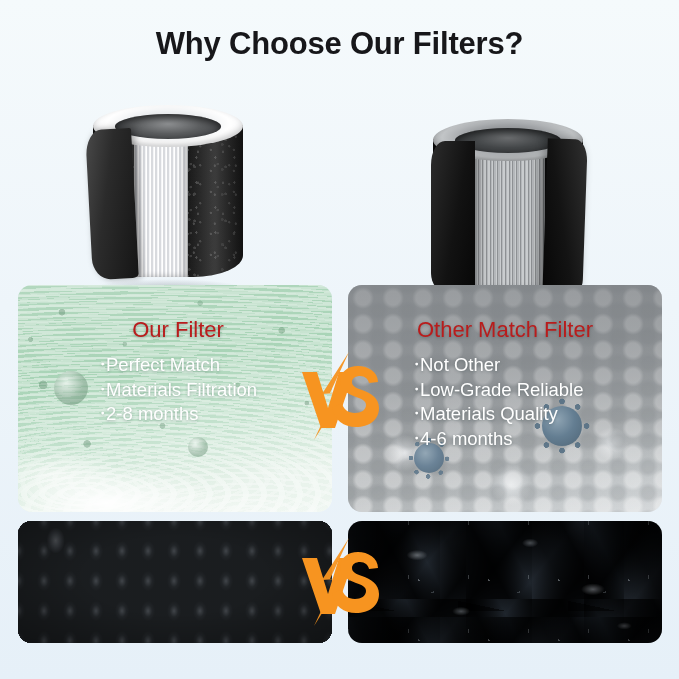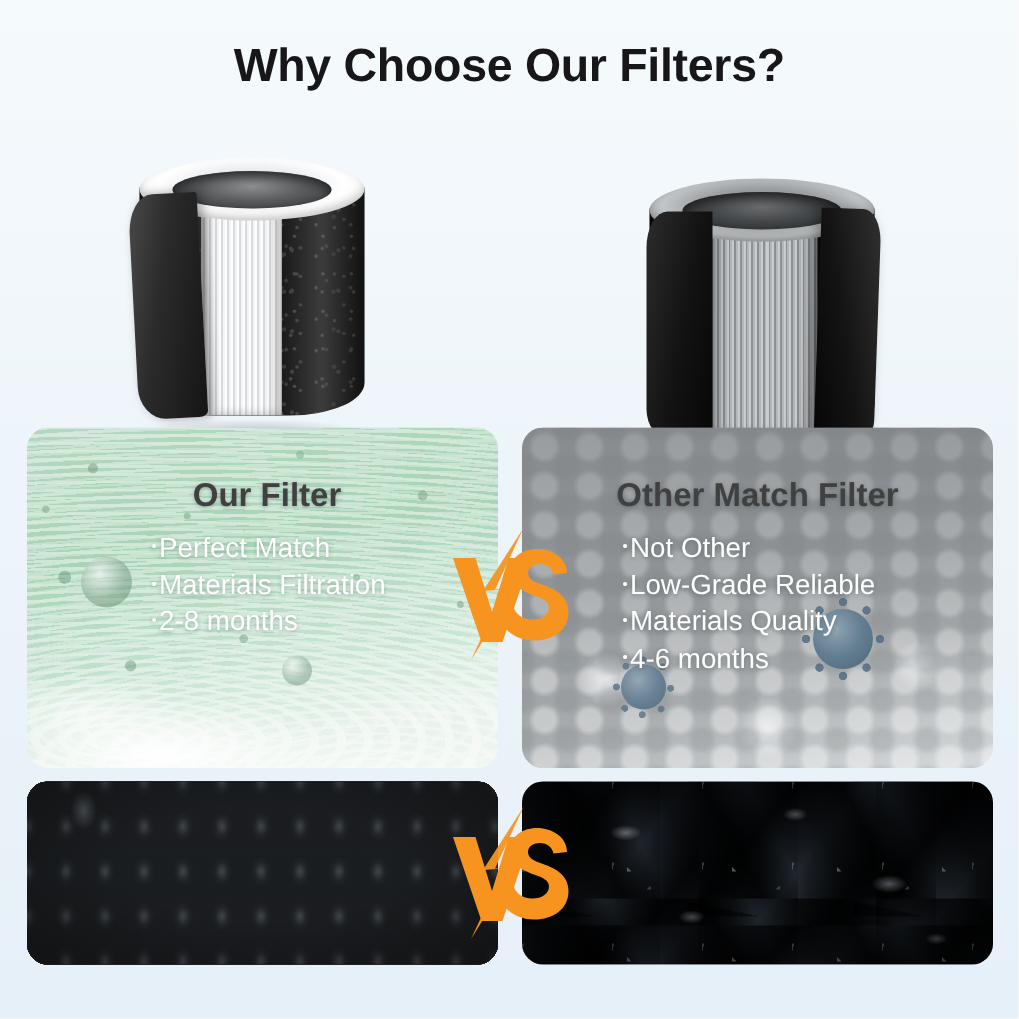--- a/index.html
+++ b/index.html
@@ -115,22 +115,22 @@
     inset: 0;
   }
 
   .panel-head {
     position: absolute;
     top: 32px;
     left: 0;
     width: 100%;
     text-align: center;
     font-size: 22px;
-    font-weight: bold;
-    color: #404040;
+    font-weight: normal;
+    color: #b91c1c;
     text-shadow: 0 1px 3px rgba(40,60,60,.35);
     z-index: 6;
   }
   .panel-top.left .panel-head { text-indent: 6px; }
 
   .bullets {
     position: absolute;
     top: 68px;
     left: 0;
     width: 100%;

